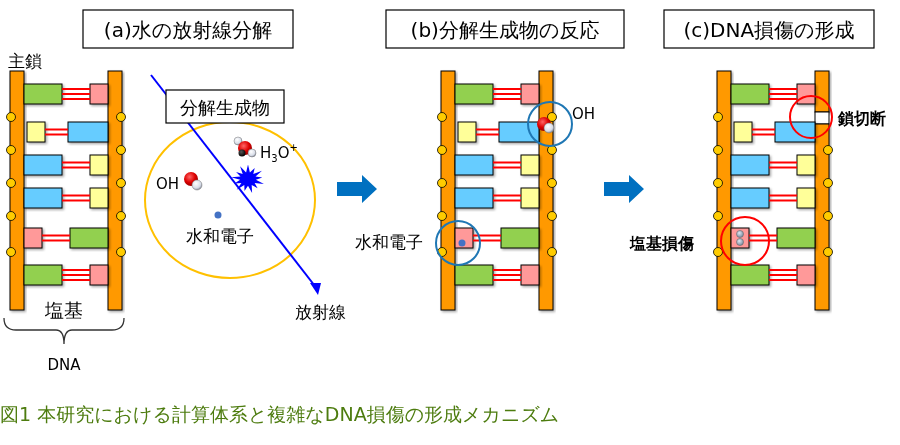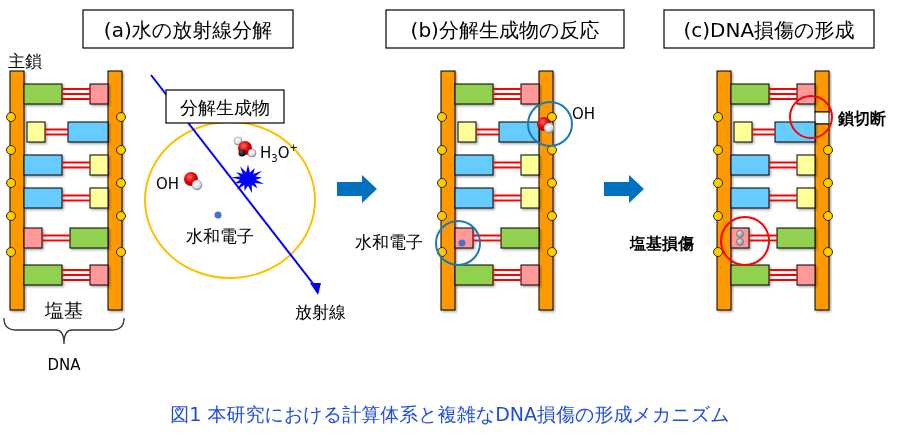--- a/index.html
+++ b/index.html
@@ -1,22 +1,22 @@
 <!DOCTYPE html>
 <html><head>
   <meta charset="utf-8">
   <style>
     html, body { margin: 0; padding: 0; background: #ffffff; }
     body { width: 900px; height: 445px; overflow: hidden; position: relative;
            font-family: "DejaVu Sans", "Liberation Sans", sans-serif; }
     #fig { position: absolute; left: 0; top: 0; }
     .lbl { font-family: "DejaVu Sans", "Liberation Sans", sans-serif; fill: #000; }
     .bold { font-weight: bold; }
-    .caption { position: absolute; left: 0; width: 900px; top: 402px; text-align: center;
-               font-family: "DejaVu Sans", "Liberation Sans", sans-serif; font-size: 19px; color: #1d4ed8; }
+    .caption { position: absolute; left: 0; width: 900px; top: 402px; 
+               font-family: "DejaVu Sans", "Liberation Sans", sans-serif; font-size: 19px; color: #4d7c0f; }
   </style>
 </head>
 <body>
 
 <svg id="fig" width="900" height="445" viewBox="0 0 900 445">
   <defs>
     <radialGradient id="gRed" cx="40%" cy="35%" r="65%">
       <stop offset="0%" stop-color="#ff6666"></stop>
       <stop offset="60%" stop-color="#dd0000"></stop>
       <stop offset="100%" stop-color="#990000"></stop>

